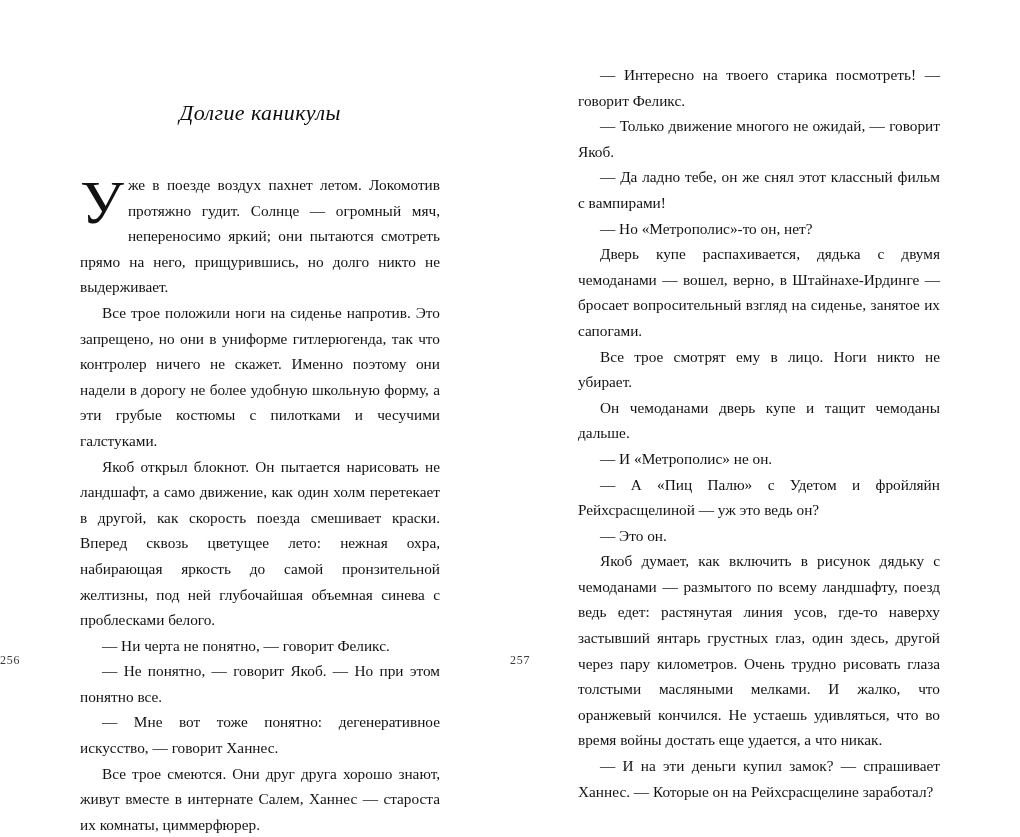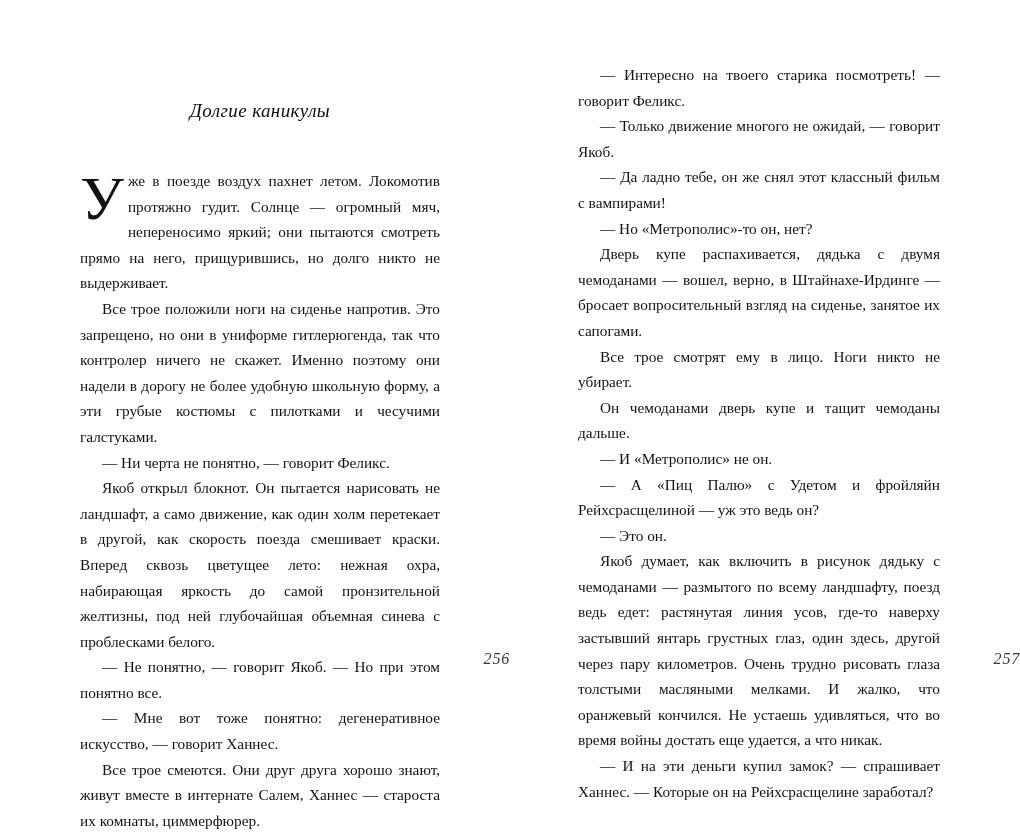--- a/index.html
+++ b/index.html
@@ -45,21 +45,21 @@
     width: 360px;
   }
   .page-right .textblock {
     left: 68px;
     top: 62px;
     width: 362px;
   }
 
   .chapter-title {
     font-style: italic;
-    font-size: 19px;
+    font-size: 22px;
     letter-spacing: 0.4px;
     text-align: center;
     margin: 0 0 46px 0;
     font-weight: 400;
     color: #0d0d0d;
   }
 
   p.para {
     margin: 0;
     font-size: 15.3px;
@@ -83,46 +83,45 @@
     padding: 2px 4px 0 0;
     margin-top: 2px;
     font-weight: 400;
     font-family: "Liberation Serif", "DejaVu Serif", serif;
   }
 
   .folio {
     position: absolute;
     bottom: 72px;
     width: 100%;
-    text-align: right;
-    font-size: 16px;
-    font-style: italic;
+    text-align: left;
+    font-size: 12px;
     letter-spacing: 0.8px;
     color: #3a3a3a;
     font-variant-numeric: oldstyle-nums;
     font-family: "Liberation Serif", "DejaVu Serif", serif;
   }
 </style>
 </head>
 <body>
 
 <div class="spread">
 
   <div class="page page-left">
     <div class="textblock">
 
       <h1 class="chapter-title">Долгие каникулы</h1>
 
       <p class="para dropcap-para">Уже в поезде воздух пахнет летом. Локомотив протяжно гудит. Солнце — огромный мяч, непереносимо яркий; они пытаются смотреть прямо на него, прищурившись, но долго никто не выдерживает.</p>
 
       <p class="para">Все трое положили ноги на сиденье напротив. Это запрещено, но они в униформе гитлерюгенда, так что контролер ничего не скажет. Именно поэтому они надели в дорогу не более удобную школьную форму, а эти грубые костюмы с пилотками и чесучими галстуками.</p>
 
+      <p class="para">Якоб открыл блокнот. Он пытается нарисовать не ландшафт, а само движение, как один холм перетекает в другой, как скорость поезда смешивает краски. Вперед сквозь цветущее лето: нежная охра, набирающая яркость до самой пронзительной желтизны, под ней глубочайшая объемная синева с проблесками белого.</p>
+
       <p class="para">— Ни черта не понятно, — говорит Феликс.</p>
-
-      <p class="para">Якоб открыл блокнот. Он пытается нарисовать не ландшафт, а само движение, как один холм перетекает в другой, как скорость поезда смешивает краски. Вперед сквозь цветущее лето: нежная охра, набирающая яркость до самой пронзительной желтизны, под ней глубочайшая объемная синева с проблесками белого.</p>
 
       <p class="para">— Не понятно, — говорит Якоб. — Но при этом понятно все.</p>
 
       <p class="para">— Мне вот тоже понятно: дегенеративное искусство, — говорит Ханнес.</p>
 
       <p class="para">Все трое смеются. Они друг друга хорошо знают, живут вместе в интернате Салем, Ханнес — староста их комнаты, циммерфюрер.</p>
 
     </div>
 
     <div class="folio">256</div>

